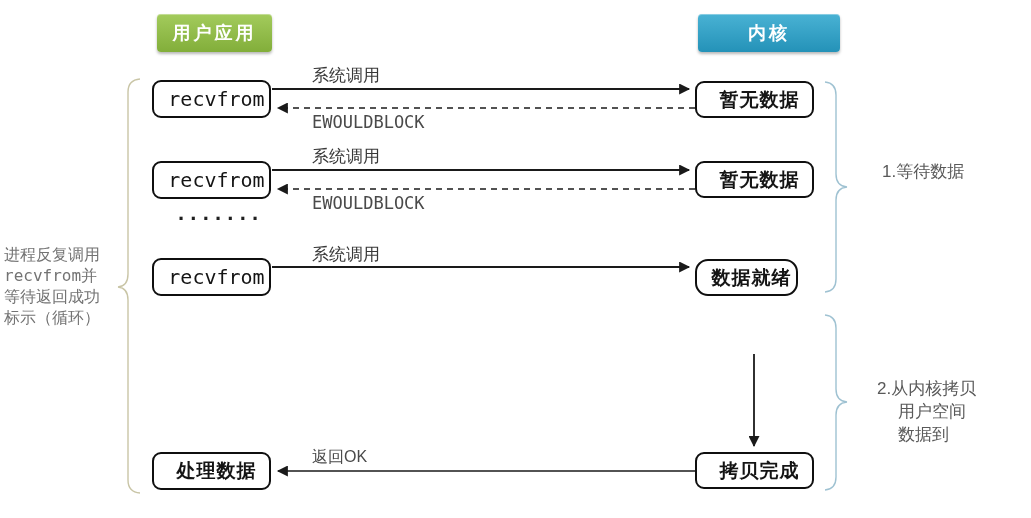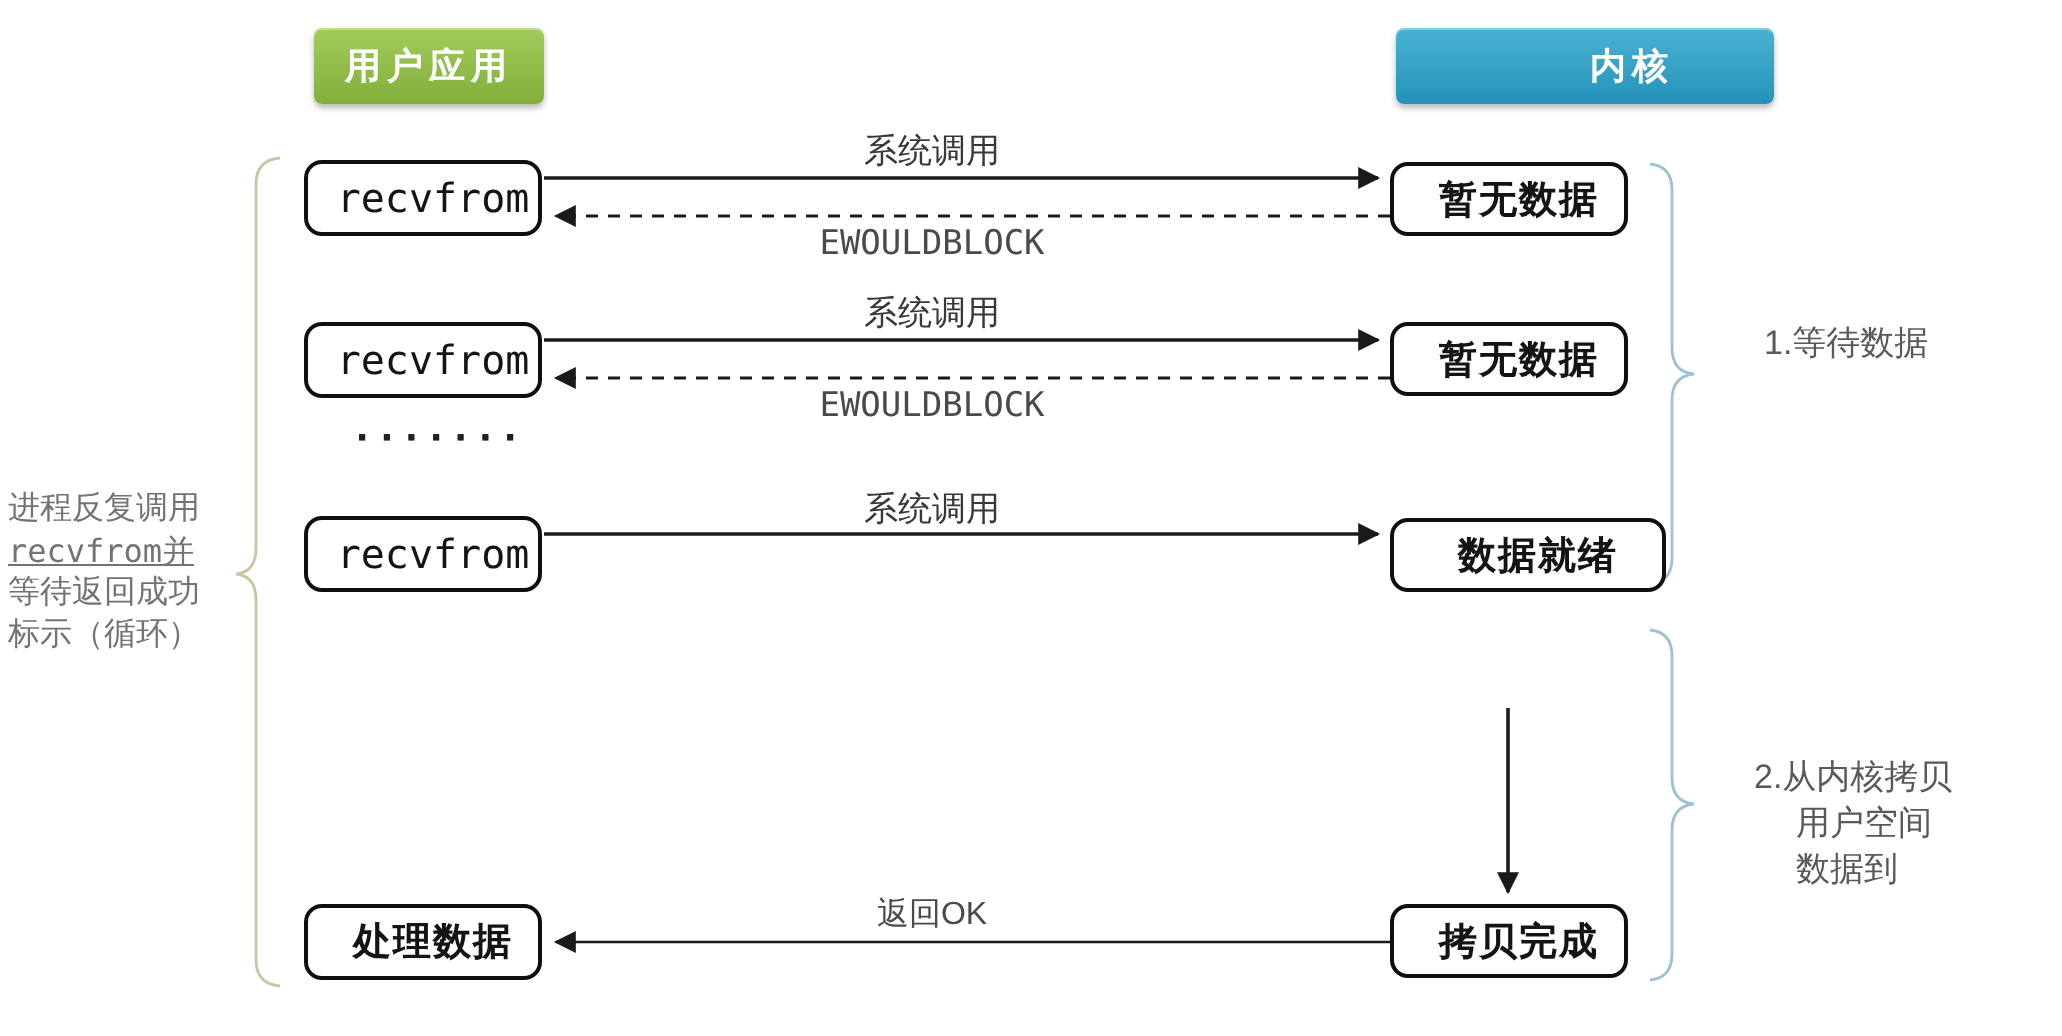--- a/index.html
+++ b/index.html
@@ -23,34 +23,34 @@
     font-family:"DejaVu Sans Mono","Liberation Mono",monospace;
     font-weight:500;font-size:20px;letter-spacing:0;
   }
   .hdr{
     position:absolute;top:14px;width:115px;height:38px;border-radius:4px;
     display:flex;align-items:center;justify-content:center;
     color:#ffffff;font-size:18px;font-weight:bold;letter-spacing:3px;
     box-shadow:0 2px 3px rgba(0,0,0,.28), inset 0 1px 0 rgba(255,255,255,.35);
   }
   .hdr.user{left:157px;background:linear-gradient(180deg,var(--user-header-top,#a3cb5c),var(--user-header-bottom,#82ae3a));}
-  .hdr.kernel{left:698px;width:142px;background:linear-gradient(180deg,var(--kernel-header-top,#49b2d4),var(--kernel-header-bottom,#2492b8));padding-left:47px;}
+  .hdr.kernel{left:698px;width:142px;background:linear-gradient(180deg,var(--kernel-header-top,#49b2d4),var(--kernel-header-bottom,#2492b8));}
   .lbl{position:absolute;font-size:17px;color:var(--label-text,#383838);}
-  .lbl.centered{left:296px;width:340px;text-align:center;}
+  .lbl.centered{left:312px;width:340px;text-align:left;}
   .lbl.mono{font-family:"DejaVu Sans Mono","Liberation Mono",monospace;color:#4a4a4a;}
   .lbl.small{font-size:16px;}
   .dots{
     position:absolute;left:178px;top:206px;width:90px;
     font-size:22px;font-weight:bold;letter-spacing:5px;color:#1f1f1f;
   }
   .note{
     position:absolute;left:4px;top:244px;width:132px;
     font-size:16px;line-height:21px;color:var(--note-text,#737373);
   }
-  .note .mono-line{font-family:"DejaVu Sans Mono","Liberation Mono",monospace;font-size:16px;text-decoration:underline;}
+  .note .mono-line{font-family:"DejaVu Sans Mono","Liberation Mono",monospace;font-size:16px;}
   .phase{position:absolute;font-size:17px;line-height:23px;color:var(--phase-text,#595959);}
   .phase .indent{padding-left:21px;}
 </style>
 </head>
 <body>
 
 <div class="canvas">
 
   <svg class="overlay" viewBox="0 0 1031 518" aria-hidden="true">
     <defs>
@@ -82,21 +82,21 @@
   <div class="hdr kernel">内核</div>
 
   <div class="node mono" style="left:152px;top:80px;width:119px;height:38px;">recvfrom</div>
   <div class="node mono" style="left:152px;top:161px;width:119px;height:38px;">recvfrom</div>
   <div class="dots">·······</div>
   <div class="node mono" style="left:152px;top:258px;width:119px;height:38px;">recvfrom</div>
   <div class="node" style="left:152px;top:452px;width:119px;height:38px;">处理数据</div>
 
   <div class="node" style="left:695px;top:81px;width:119px;height:37px;">暂无数据</div>
   <div class="node" style="left:695px;top:161px;width:119px;height:37px;">暂无数据</div>
-  <div class="node" style="left:695px;top:259px;width:138px;height:37px;">数据就绪</div>
+  <div class="node" style="left:695px;top:259px;width:103px;height:37px;border-radius:13px;">数据就绪</div>
   <div class="node" style="left:695px;top:452px;width:119px;height:37px;">拷贝完成</div>
 
   <div class="lbl centered" style="top:64px;">系统调用</div>
   <div class="lbl centered mono" style="top:112px;">EWOULDBLOCK</div>
   <div class="lbl centered" style="top:145px;">系统调用</div>
   <div class="lbl centered mono" style="top:193px;">EWOULDBLOCK</div>
   <div class="lbl centered" style="top:243px;">系统调用</div>
   <div class="lbl centered small" style="top:447px;color:#4a4a4a;">返回OK</div>
 
   <div class="note">

